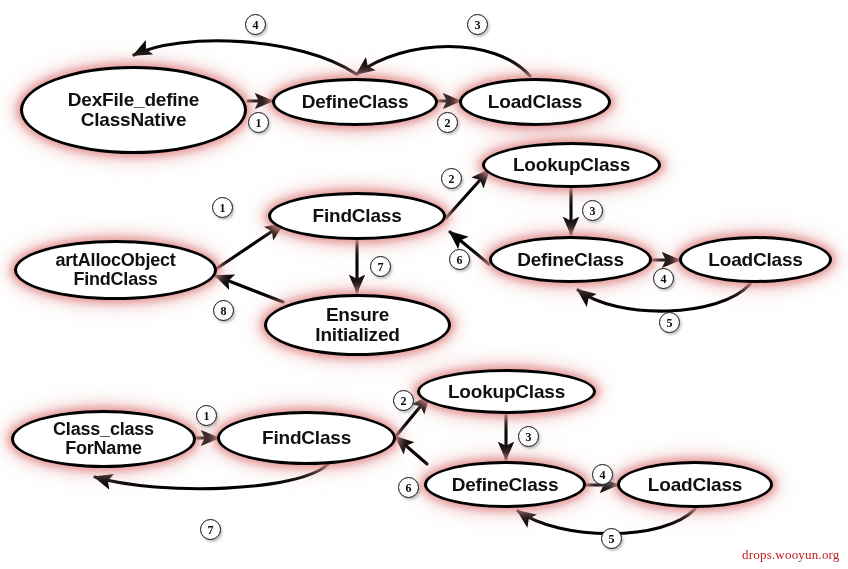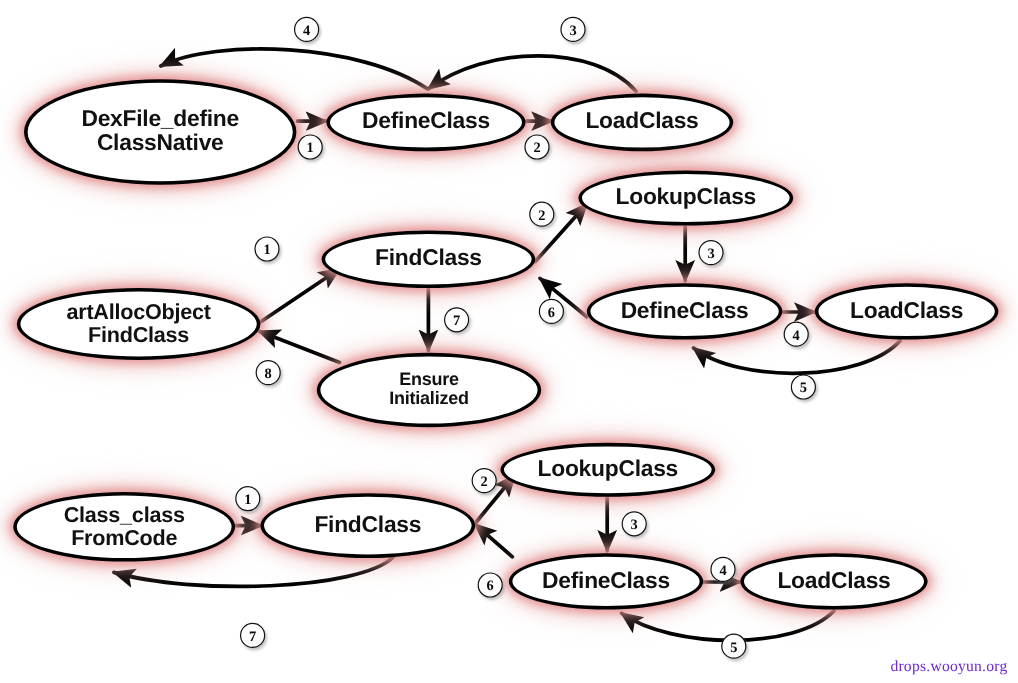--- a/index.html
+++ b/index.html
@@ -61,21 +61,21 @@
     align-items: center;
     justify-content: center;
     box-shadow: 1.5px 2px 2.5px rgba(120,120,120,0.45);
     z-index: 6;
     line-height: 1;
   }
   .watermark {
     position: absolute;
     font-family: "Liberation Serif", serif;
     font-size: 13px;
-    color: #6d28d9;
+    color: #b91c1c;
     letter-spacing: 0.2px;
     z-index: 4;
   }
 </style>
 </head>
 <body>
 
 <div id="stage">
 
   <svg id="edges" viewBox="0 0 848 569" xmlns="http://www.w3.org/2000/svg">
@@ -119,35 +119,35 @@
         <span class="label" style="font-size: 19px;">LoadClass</span>
       </div>
       <div class="node" style="left: 14px; top: 240px; width: 203px; height: 60px;">
         <span class="label" style="font-size: 18px;">artAllocObject
 FindClass</span>
       </div>
       <div class="node" style="left: 268px; top: 192px; width: 178px; height: 48px;">
         <span class="label" style="font-size: 19px;">FindClass</span>
       </div>
       <div class="node" style="left: 264px; top: 294px; width: 187px; height: 62px;">
-        <span class="label" style="font-size: 15px;">Ensure
+        <span class="label" style="font-size: 19px;">Ensure
 Initialized</span>
       </div>
       <div class="node" style="left: 482px; top: 142px; width: 179px; height: 46px;">
         <span class="label" style="font-size: 19px;">LookupClass</span>
       </div>
       <div class="node" style="left: 489px; top: 236px; width: 163px; height: 47px;">
         <span class="label" style="font-size: 19px;">DefineClass</span>
       </div>
       <div class="node" style="left: 679px; top: 236px; width: 153px; height: 47px;">
         <span class="label" style="font-size: 19px;">LoadClass</span>
       </div>
       <div class="node" style="left: 11px; top: 410px; width: 185px; height: 58px;">
         <span class="label" style="font-size: 18px;">Class_class
-FromCode</span>
+ForName</span>
       </div>
       <div class="node" style="left: 217px; top: 411px; width: 179px; height: 54px;">
         <span class="label" style="font-size: 19px;">FindClass</span>
       </div>
       <div class="node" style="left: 417px; top: 369px; width: 179px; height: 45px;">
         <span class="label" style="font-size: 19px;">LookupClass</span>
       </div>
       <div class="node" style="left: 424px; top: 461px; width: 162px; height: 47px;">
         <span class="label" style="font-size: 19px;">DefineClass</span>
       </div>

